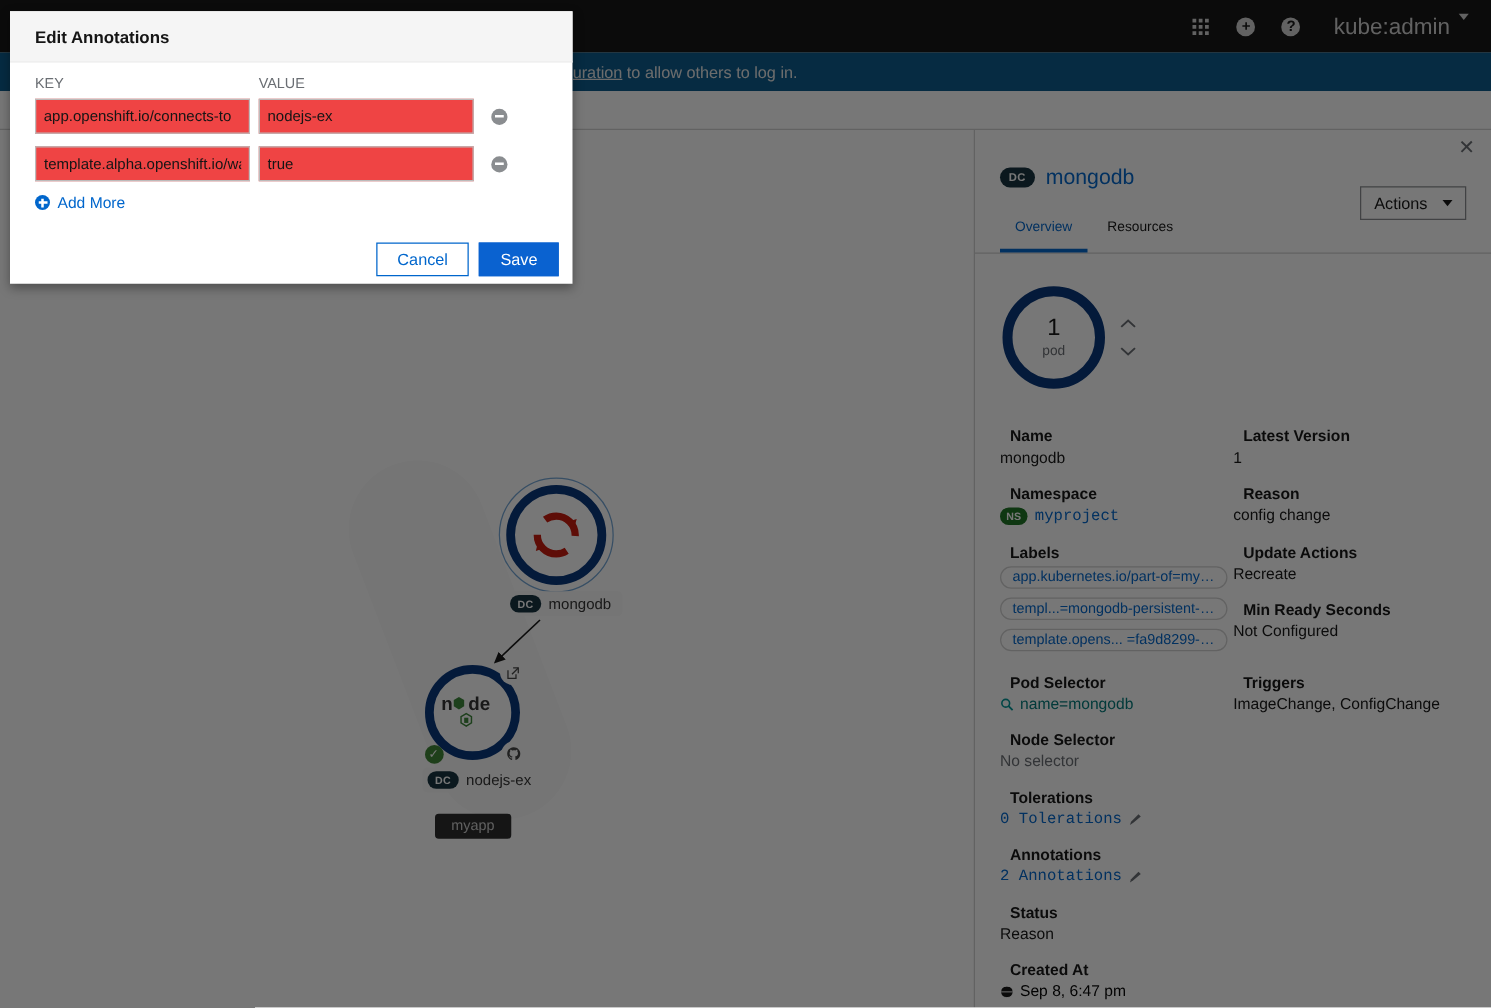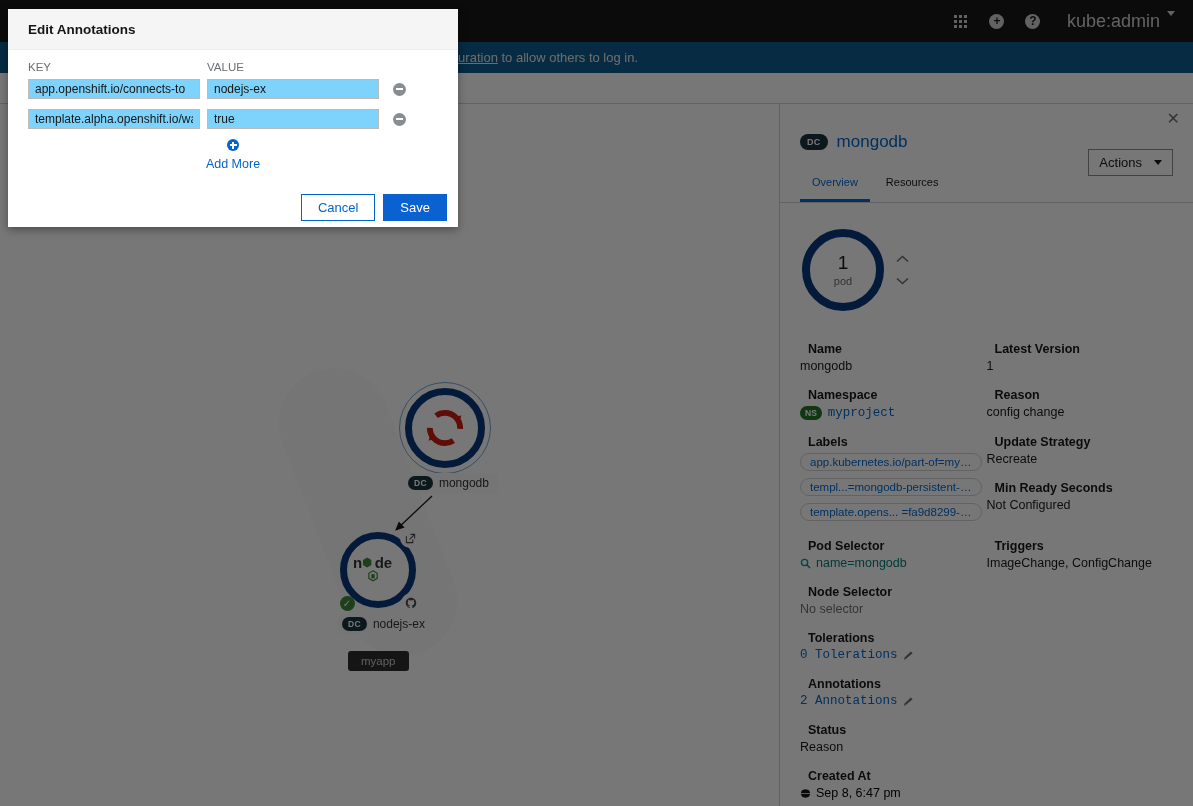--- a/index.html
+++ b/index.html
@@ -199,34 +199,34 @@
     height: 41px; background: #f5f5f5; border-bottom: 1px solid #ededed;
     display: flex; align-items: center; padding: 0 20px;
     font-size: 13.5px; font-weight: bold; color: #151515;
   }
   .modal-body { padding: 11px 20px 0 20px; }
   .col-heads { display: flex; font-size: 11.5px; color: #6a6e73; margin-bottom: 6px; }
   .ch-key { width: 179px; }
   .ch-val { width: 179px; }
   .ann-row { display: flex; align-items: center; margin-bottom: 10px; }
   .ann-row input {
-    height: 20px; border: 1px solid #bbb; font-size: 12px; color: #151515;
+    height: 28px; border: 1px solid #bbb; font-size: 12px; color: #151515;
     padding: 0 6px; font-family: "Liberation Sans", sans-serif;
-    background: #7dd3fc; outline: none;
+    background: #ef4444; outline: none;
   }
   .in-key { width: 172px; margin-right: 7px; }
   .in-val { width: 172px; margin-right: 14px; }
   .minus-btn {
     width: 13px; height: 13px; border-radius: 50%; background: #8a8d90;
     display: flex; align-items: center; justify-content: center; cursor: pointer;
   }
   .minus-btn i { display: block; width: 7px; height: 2px; background: #fff; }
   .add-more {
     display: flex; align-items: center; gap: 6px; color: #06c;
-    font-size: 12.5px; cursor: pointer; margin-top: 9px; flex-direction: column;
+    font-size: 12.5px; cursor: pointer; margin-top: 9px;
   }
   .plus-btn {
     width: 12px; height: 12px; border-radius: 50%; background: #06c;
     position: relative;
   }
   .plus-btn::before, .plus-btn::after {
     content: ""; position: absolute; background: #fff;
   }
   .plus-btn::before { left: 2.5px; top: 5px; width: 7px; height: 2px; }
   .plus-btn::after { left: 5px; top: 2.5px; width: 2px; height: 7px; }
@@ -405,21 +405,21 @@
         <div class="drow">
           <div class="dcol">
             <div class="dlabel">Labels</div>
             <div>
               <span class="label-chip">app.kubernetes.io/part-of=myapp</span>
               <span class="label-chip">templ...=mongodb-persistent-te...</span>
               <span class="label-chip">template.opens... =fa9d8299-d2...</span>
             </div>
           </div>
           <div class="dcol">
-            <div class="dlabel">Update Strategy</div>
+            <div class="dlabel">Update Actions</div>
             <div class="dval">Recreate</div>
             <div class="dlabel">Min Ready Seconds</div>
             <div class="dval">Not Configured</div>
           </div>
         </div>
 
         <div class="drow">
           <div class="dcol">
             <div class="dlabel">Pod Selector</div>
             <div class="sel-line">

